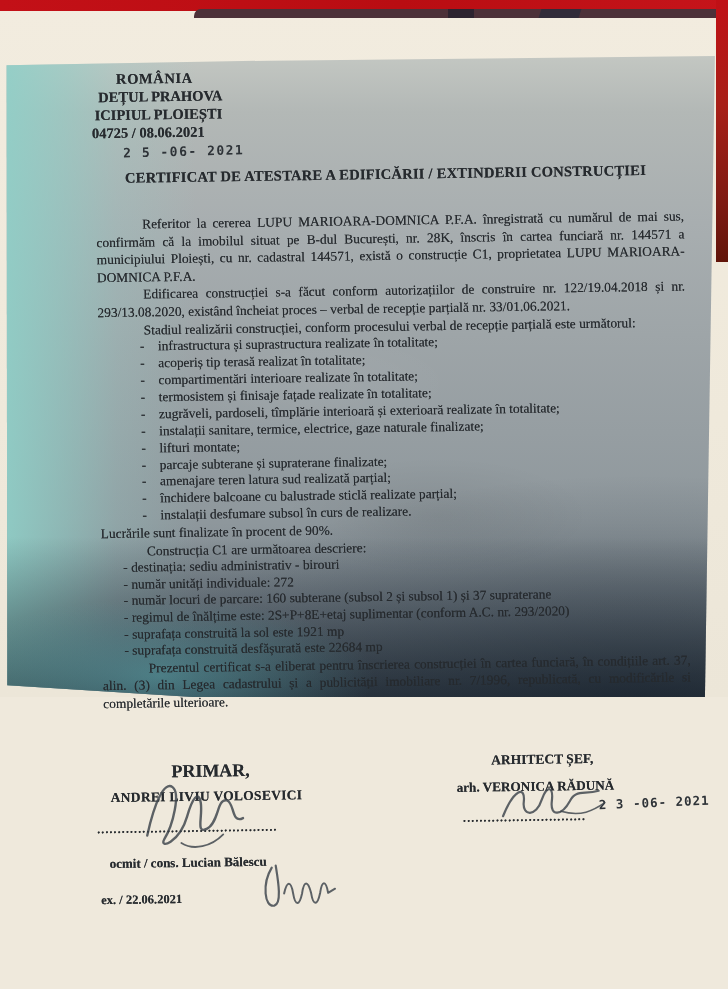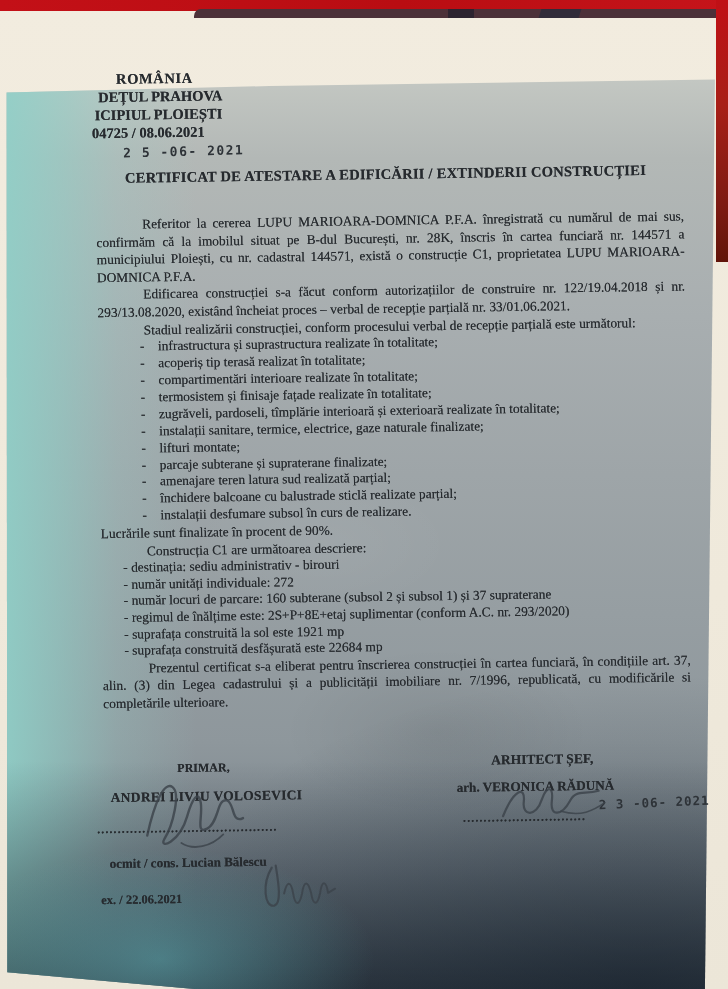--- a/index.html
+++ b/index.html
@@ -1,21 +1,21 @@
 <!DOCTYPE html>
 <html lang="ro"><head>
 <meta charset="utf-8">
 <style>
   html,body { margin:0; padding:0; }
   body {
     width:728px; height:989px; overflow:hidden;
     background:#efe9dc;
     font-family:"Liberation Serif", serif;
   }
-  .stage { position:relative; width:728px; height:989px; background:linear-gradient(180deg,#f2ecdf 0%,#efe9db 60%,#ece6d8 100%); }
+  .stage { position:relative; width:728px; height:697px; background:linear-gradient(180deg,#f2ecdf 0%,#efe9db 60%,#ece6d8 100%); }
 
   
   .top-bar { position:absolute; top:0; left:0; width:728px; height:11px;
     background:linear-gradient(90deg,#c31017 0%,#b90d12 55%,#c6141a 100%); }
   .top-strip { position:absolute; top:9px; left:194px; width:534px; height:9px;
     background:#4c3139; border-top-left-radius:7px; }
   .strip-mark-a { position:absolute; top:9px; left:448px; width:26px; height:9px; background:#23202e; opacity:.75; }
   .strip-mark-b { position:absolute; top:9px; left:540px; width:40px; height:9px; background:#262b3a; opacity:.7; transform:skewX(-18deg); }
   .right-strip { position:absolute; top:0; right:0; width:12px; height:262px;
     background:linear-gradient(180deg,#c01016 0%,#a81f17 40%,#7d1a12 78%,#611409 100%); }
@@ -55,21 +55,21 @@
   .indent { text-indent:46px; }
   .status-intro { text-indent:46px; text-align:left; }
   ul.status { list-style:none; margin:0; padding:0 0 0 42px; text-align:left; line-height:16.9px; }
   ul.status li { position:relative; padding-left:18px; }
   ul.status .dash { position:absolute; left:0; top:0; }
   .completion { margin-left:42px; line-height:17.5px; text-align:left; }
   .desc-intro { margin-top:13px; text-indent:46px; text-align:left; }
   ul.desc { list-style:none; margin:0; padding:0 0 0 22px; text-align:left; line-height:16.6px; }
   .closing { margin-top:14px; }
 
-  .sig-left-role  { left:173px; top:758px; font-weight:bold; font-size:12px; }
+  .sig-left-role  { left:167px; top:758px; font-weight:bold; font-size:18px; }
   .sig-left-name  { left:106px; top:786px; font-weight:bold; font-size:13.5px; letter-spacing:.3px; white-space:nowrap; }
   .dots-left      { left:92px;  top:818px; font-weight:bold; font-size:12px; letter-spacing:1.1px; white-space:nowrap; }
   .sig-right-role { left:487px; top:754px; font-weight:bold; font-size:13.5px; }
   .sig-right-name { left:452px; top:781px; font-weight:bold; font-size:13.2px; white-space:nowrap; }
   .dots-right     { left:458px; top:812px; font-weight:bold; font-size:12px; letter-spacing:1.1px; white-space:nowrap; }
   .footer-prepared{ left:104px; top:852px; font-weight:bold; font-size:13px; white-space:nowrap; }
   .footer-copies  { left:95px;  top:889px; font-weight:bold; font-size:12.5px; white-space:nowrap; }
 
   .sig-svg { position:absolute; }
   .sig-svg path { fill:none; stroke:#3c434b; stroke-linecap:round; stroke-linejoin:round; opacity:.82; }

